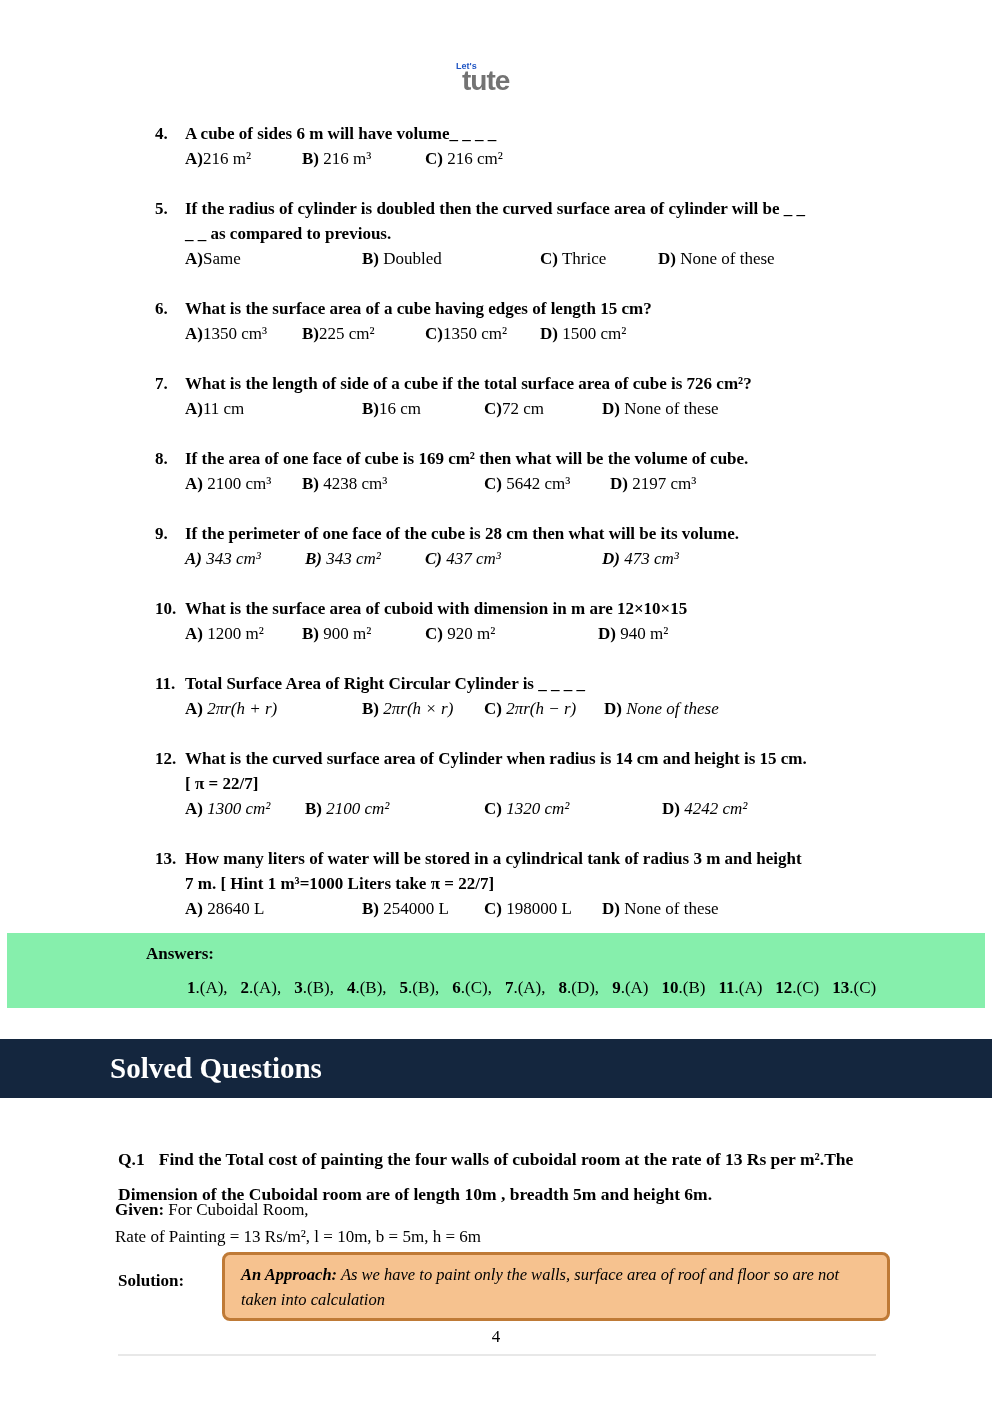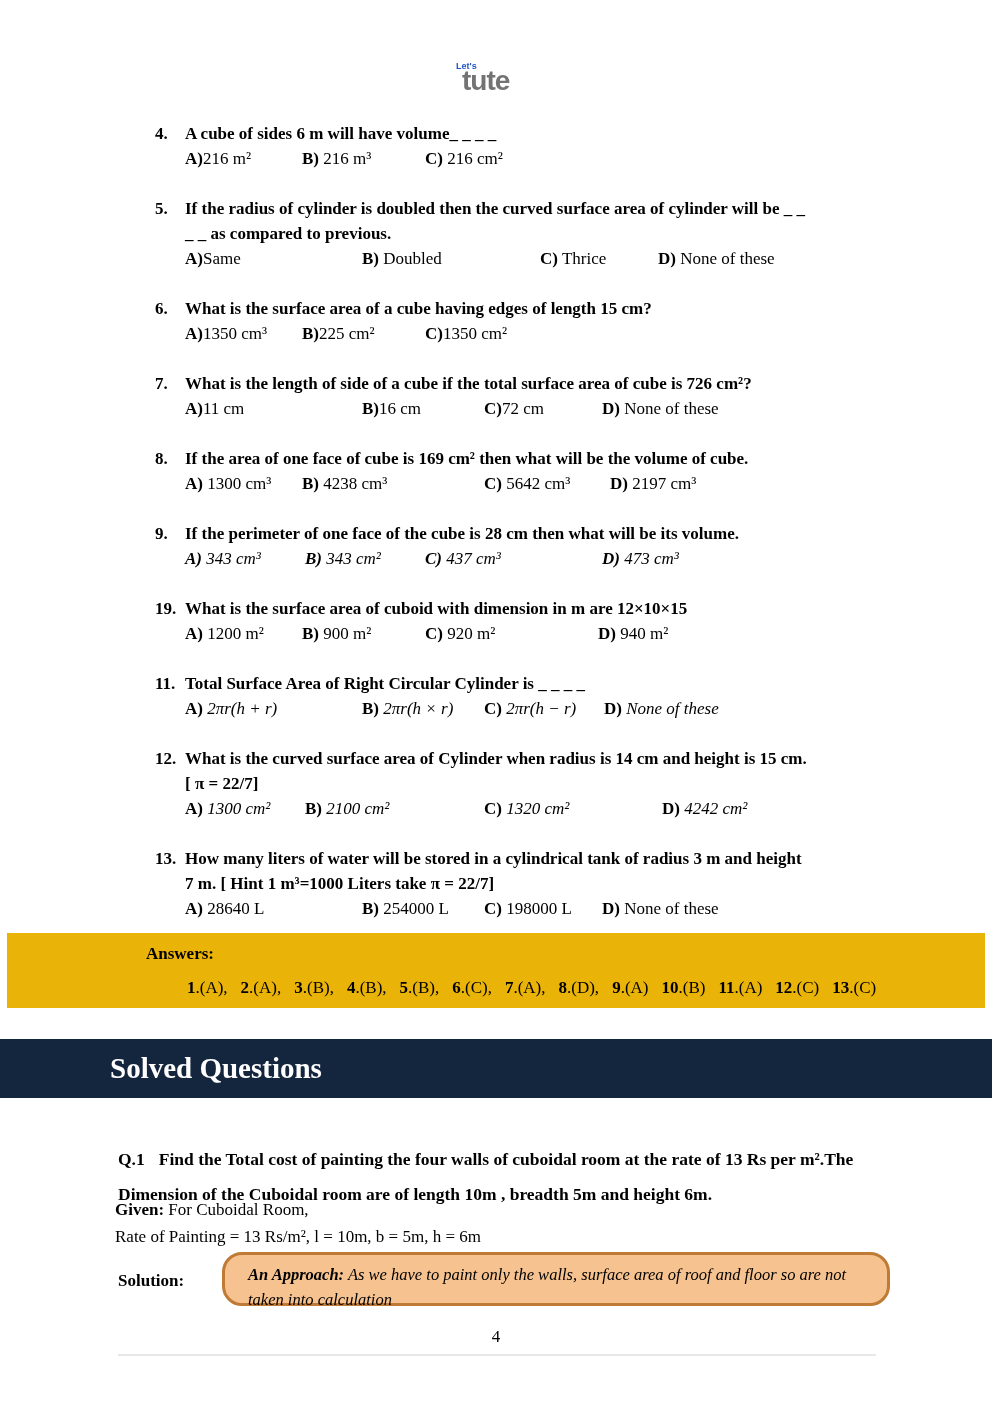--- a/index.html
+++ b/index.html
@@ -23,35 +23,35 @@
   .questions > div:nth-of-type(4) .opts{grid-template-columns:177px 122px 118px auto;}
   .questions > div:nth-of-type(5) .opts{grid-template-columns:117px 182px 126px auto;}
   .questions > div:nth-of-type(6) .opts{grid-template-columns:120px 120px 177px auto;font-style:italic;}
   .questions > div:nth-of-type(7) .opts{grid-template-columns:117px 123px 173px auto;}
   .questions > div:nth-of-type(8) .opts{grid-template-columns:177px 122px 120px auto;}
   .questions > div:nth-of-type(9) .opts{grid-template-columns:120px 179px 178px auto;}
   .questions > div:nth-of-type(10) .opts{grid-template-columns:177px 122px 118px auto;}
   .questions > div:nth-of-type(8) .opt .v,
   .questions > div:nth-of-type(9) .opt .v{font-style:italic;}
   
-  .answers{position:absolute;top:933px;left:7px;width:978px;height:75px;background:#eab308;box-sizing:border-box;padding:11px 0 0 139px;}
+  .answers{position:absolute;top:933px;left:7px;width:978px;height:75px;background:#86efac;box-sizing:border-box;padding:11px 0 0 139px;}
   .answers-title{font-weight:bold;font-size:17px;}
   .answers-line{display:flex;gap:13px;margin-top:14px;font-size:17px;flex-wrap:nowrap;margin-left:41px;}
   .ans b{font-weight:bold;}
   
   .solved-bar{position:absolute;top:1039px;left:0;width:992px;height:59px;background:#14263e;}
   .solved-bar h1{margin:0;padding-left:110px;line-height:59px;font-size:29px;font-weight:bold;color:#ffffff;font-family:"Liberation Serif", serif;border-radius:15px;}
   
   .q1-para{position:absolute;top:1124px;left:118px;width:772px;font-weight:bold;font-size:17.5px;line-height:35px;}
   .q1-para .qlabel{margin-right:14px;}
   .given-block{position:absolute;top:1196px;left:115px;width:772px;font-size:17px;line-height:27px;}
   .given-block b{font-weight:bold;}
   .solution-label{position:absolute;top:1271px;left:118px;font-weight:bold;font-size:17px;}
-  .approach-box{position:absolute;top:1252px;left:222px;width:668px;height:54px;box-sizing:border-box;
-    background:#f6c28f;border:3px solid #bf7a36;border-radius:20px;padding:7px 23px;
+  .approach-box{position:absolute;top:1252px;left:222px;width:668px;height:69px;box-sizing:border-box;
+    background:#f6c28f;border:3px solid #bf7a36;border-radius:8px;padding:7px 16px;
     font-style:italic;font-size:16.5px;line-height:25px;}
   .approach-box b{font-weight:bold;font-style:italic;}
   
   .page-num{position:absolute;top:1327px;left:0;width:992px;text-align:center;font-size:17px;}
   .footer-divider{position:absolute;top:1354px;left:118px;width:758px;height:2px;background:#e8e8e8;}
 </style>
 </head>
 <body>
 
 <div class="logo">
@@ -89,20 +89,21 @@
 
     <div class="question">
       <div class="qrow">
         <span class="qnum">6.</span>
         <span class="qtext">What is the surface area of a cube having edges of length 15 cm?</span>
       </div>
       <div class="opts">
         <span class="opt"><b>A)</b><span class="v">1350 cm³</span></span>
         <span class="opt"><b>B)</b><span class="v">225 cm²</span></span>
         <span class="opt"><b>C)</b><span class="v">1350 cm²</span></span>
+        <span class="opt"><b>D)</b><span class="v"> 1500 cm²</span></span>
       </div>
     </div>
 
     <div class="question">
       <div class="qrow">
         <span class="qnum">7.</span>
         <span class="qtext">What is the length of side of a cube if the total surface area of cube is 726 cm²?</span>
       </div>
       <div class="opts">
         <span class="opt"><b>A)</b><span class="v">11 cm</span></span>
@@ -111,21 +112,21 @@
         <span class="opt"><b>D)</b><span class="v"> None of these</span></span>
       </div>
     </div>
 
     <div class="question">
       <div class="qrow">
         <span class="qnum">8.</span>
         <span class="qtext">If the area of one face of cube is 169 cm²  then what will be the volume of cube.</span>
       </div>
       <div class="opts">
-        <span class="opt"><b>A)</b><span class="v"> 1300 cm³</span></span>
+        <span class="opt"><b>A)</b><span class="v"> 2100 cm³</span></span>
         <span class="opt"><b>B)</b><span class="v"> 4238 cm³</span></span>
         <span class="opt"><b>C)</b><span class="v"> 5642 cm³</span></span>
         <span class="opt"><b>D)</b><span class="v"> 2197 cm³</span></span>
       </div>
     </div>
 
     <div class="question">
       <div class="qrow">
         <span class="qnum">9.</span>
         <span class="qtext">If the perimeter of one face of the cube is 28 cm then what will be its volume.</span>
@@ -133,21 +134,21 @@
       <div class="opts">
         <span class="opt"><b>A)</b><span class="v"> 343 cm³</span></span>
         <span class="opt"><b>B)</b><span class="v"> 343 cm²</span></span>
         <span class="opt"><b>C)</b><span class="v"> 437 cm³</span></span>
         <span class="opt"><b>D)</b><span class="v"> 473 cm³</span></span>
       </div>
     </div>
 
     <div class="question">
       <div class="qrow">
-        <span class="qnum">19.</span>
+        <span class="qnum">10.</span>
         <span class="qtext">What is the surface area of cuboid with dimension in m are 12×10×15</span>
       </div>
       <div class="opts">
         <span class="opt"><b>A)</b><span class="v"> 1200 m²</span></span>
         <span class="opt"><b>B)</b><span class="v"> 900 m²</span></span>
         <span class="opt"><b>C)</b><span class="v"> 920 m²</span></span>
         <span class="opt"><b>D)</b><span class="v"> 940 m²</span></span>
       </div>
     </div>
 

